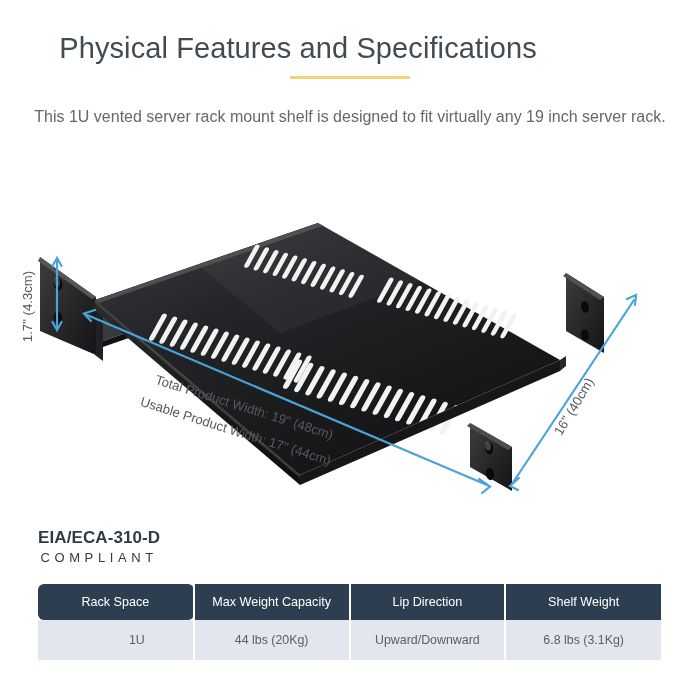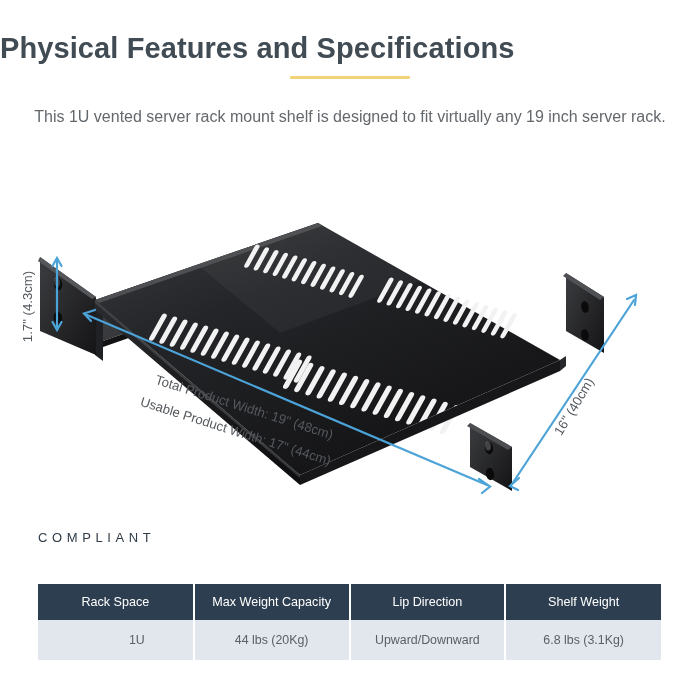--- a/index.html
+++ b/index.html
@@ -15,23 +15,23 @@
     font-family: "Liberation Sans", sans-serif;
     -webkit-font-smoothing: antialiased;
   }
 
   
   #page-title {
     position: absolute;
     top: 32px;
     left: 0;
     width: 596px;
-    text-align: left;
+    text-align: center;
     font-size: 29px;
-    font-weight: 700;
+    font-weight: 400;
     color: #414b54;
     letter-spacing: 0.1px;
     white-space: nowrap;
   }
   #title-underline {
     position: absolute;
     top: 76px;
     left: 290px;
     width: 120px;
     height: 3px;
@@ -133,21 +133,21 @@
     background: #2d3e50;
     color: #ffffff;
     font-size: 12.6px;
     font-weight: 400;
     height: 34px;
     text-align: center;
     border-left: 2px solid #f97316;
     border-right: 2px solid #ffffff;
     vertical-align: middle;
   }
-  #spec-table th:first-child { border-left: none; }
+  #spec-table th:first-child { border-left: none; border-radius: 6px; }
   #spec-table th:last-child  { border-right: none; }
   #spec-table td {
     background: #e2e7ee;
     color: #5b6066;
     font-size: 12.4px;
     height: 38px;
     text-align: center;
     border-left: 2px solid #0369a1;
     border-right: 2px solid #ffffff;
     vertical-align: middle;
@@ -329,20 +329,21 @@
     </g>
   </svg>
 </div>
 
 <div class="dim-label" id="dim-height-label">1.7" (4.3cm)</div>
 <div class="dim-label" id="dim-width-total-label">Total Product Width: 19" (48cm)</div>
 <div class="dim-label" id="dim-width-usable-label">Usable Product Width: 17" (44cm)</div>
 <div class="dim-label" id="dim-depth-label">16" (40cm)</div>
 
 <div id="compliance">
+  <div id="compliance-standard">EIA/ECA-310-D</div>
   <div id="compliance-word">COMPLIANT</div>
 </div>
 
 <table id="spec-table">
   <thead>
     <tr>
       <th>Rack Space</th>
       <th>Max Weight Capacity</th>
       <th>Lip Direction</th>
       <th>Shelf Weight</th>

